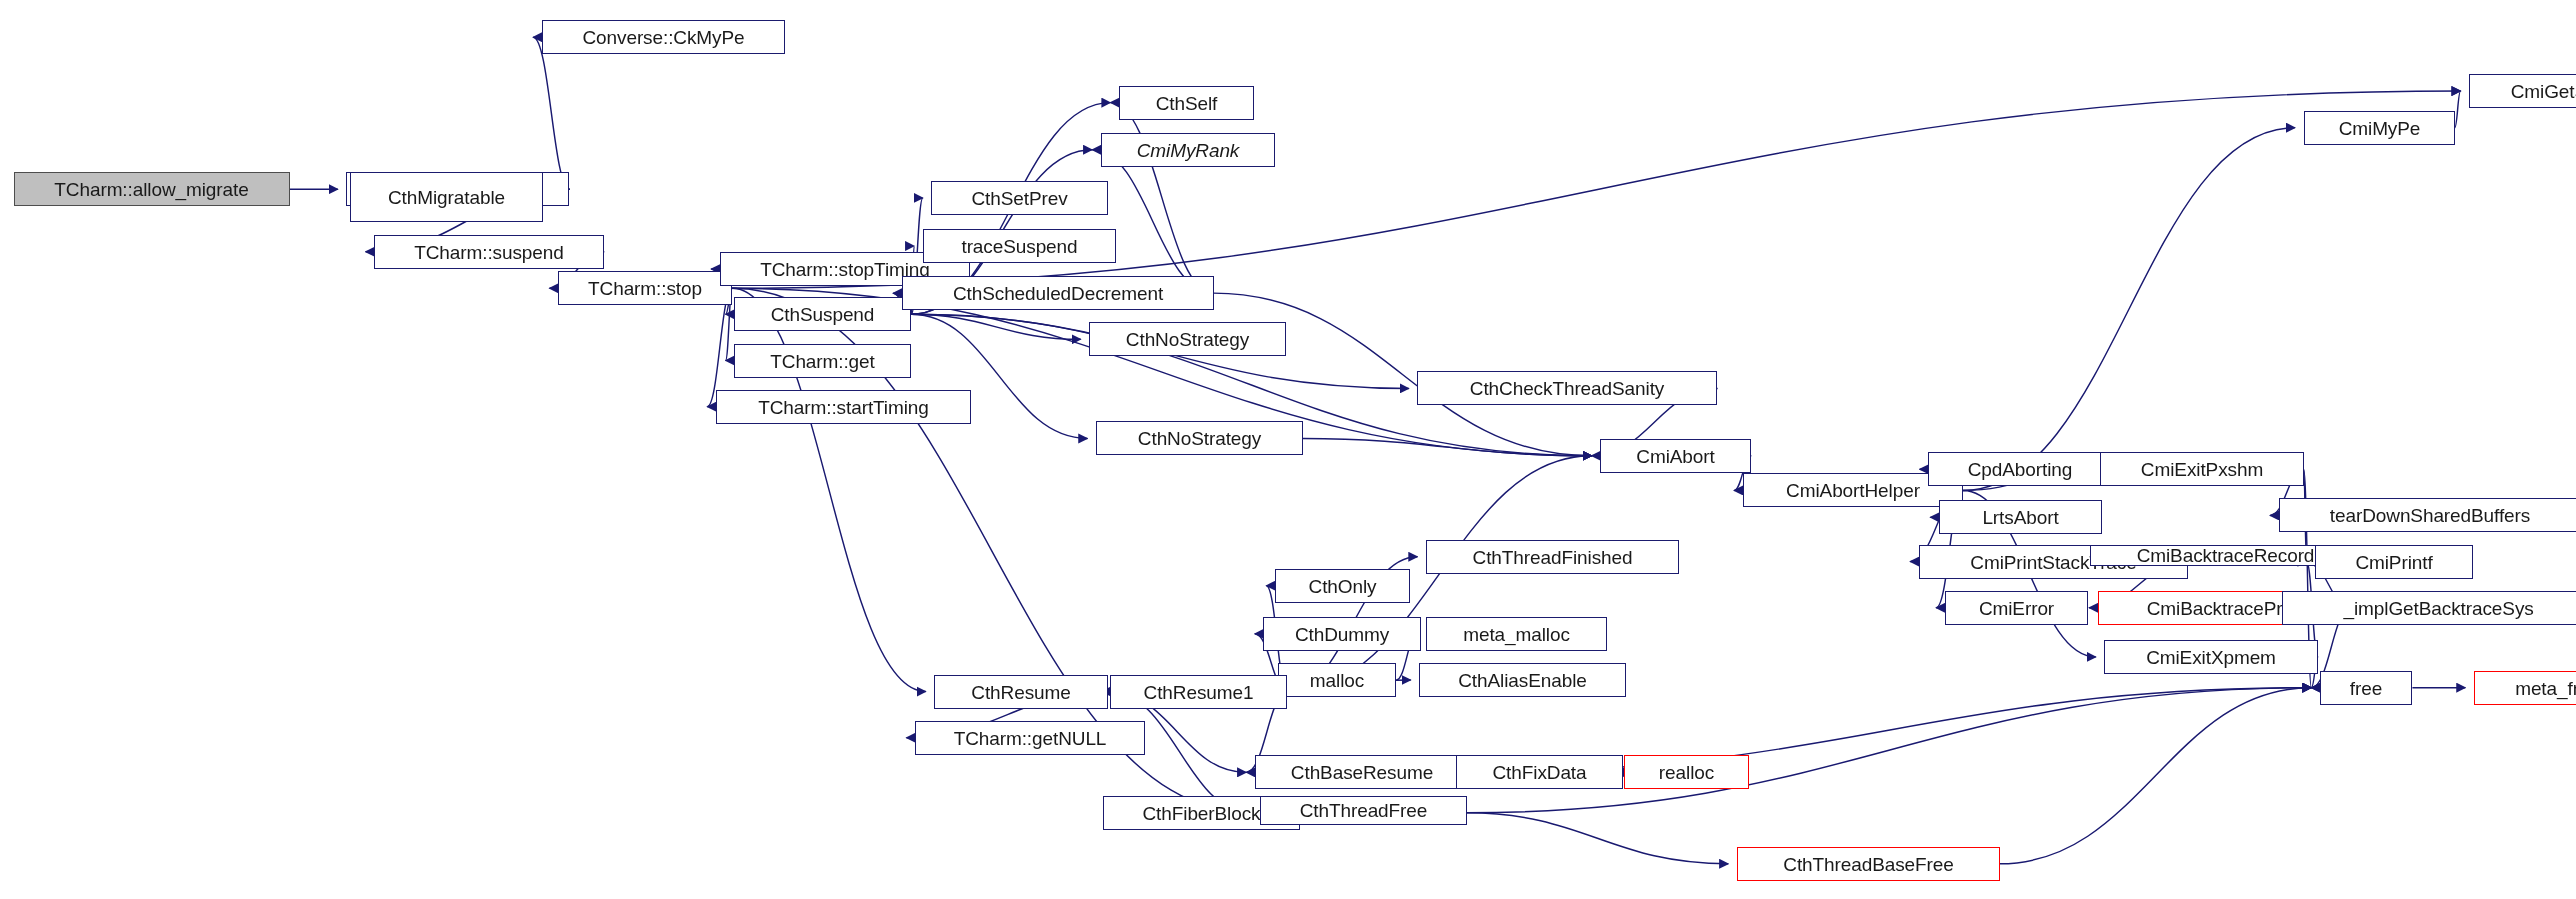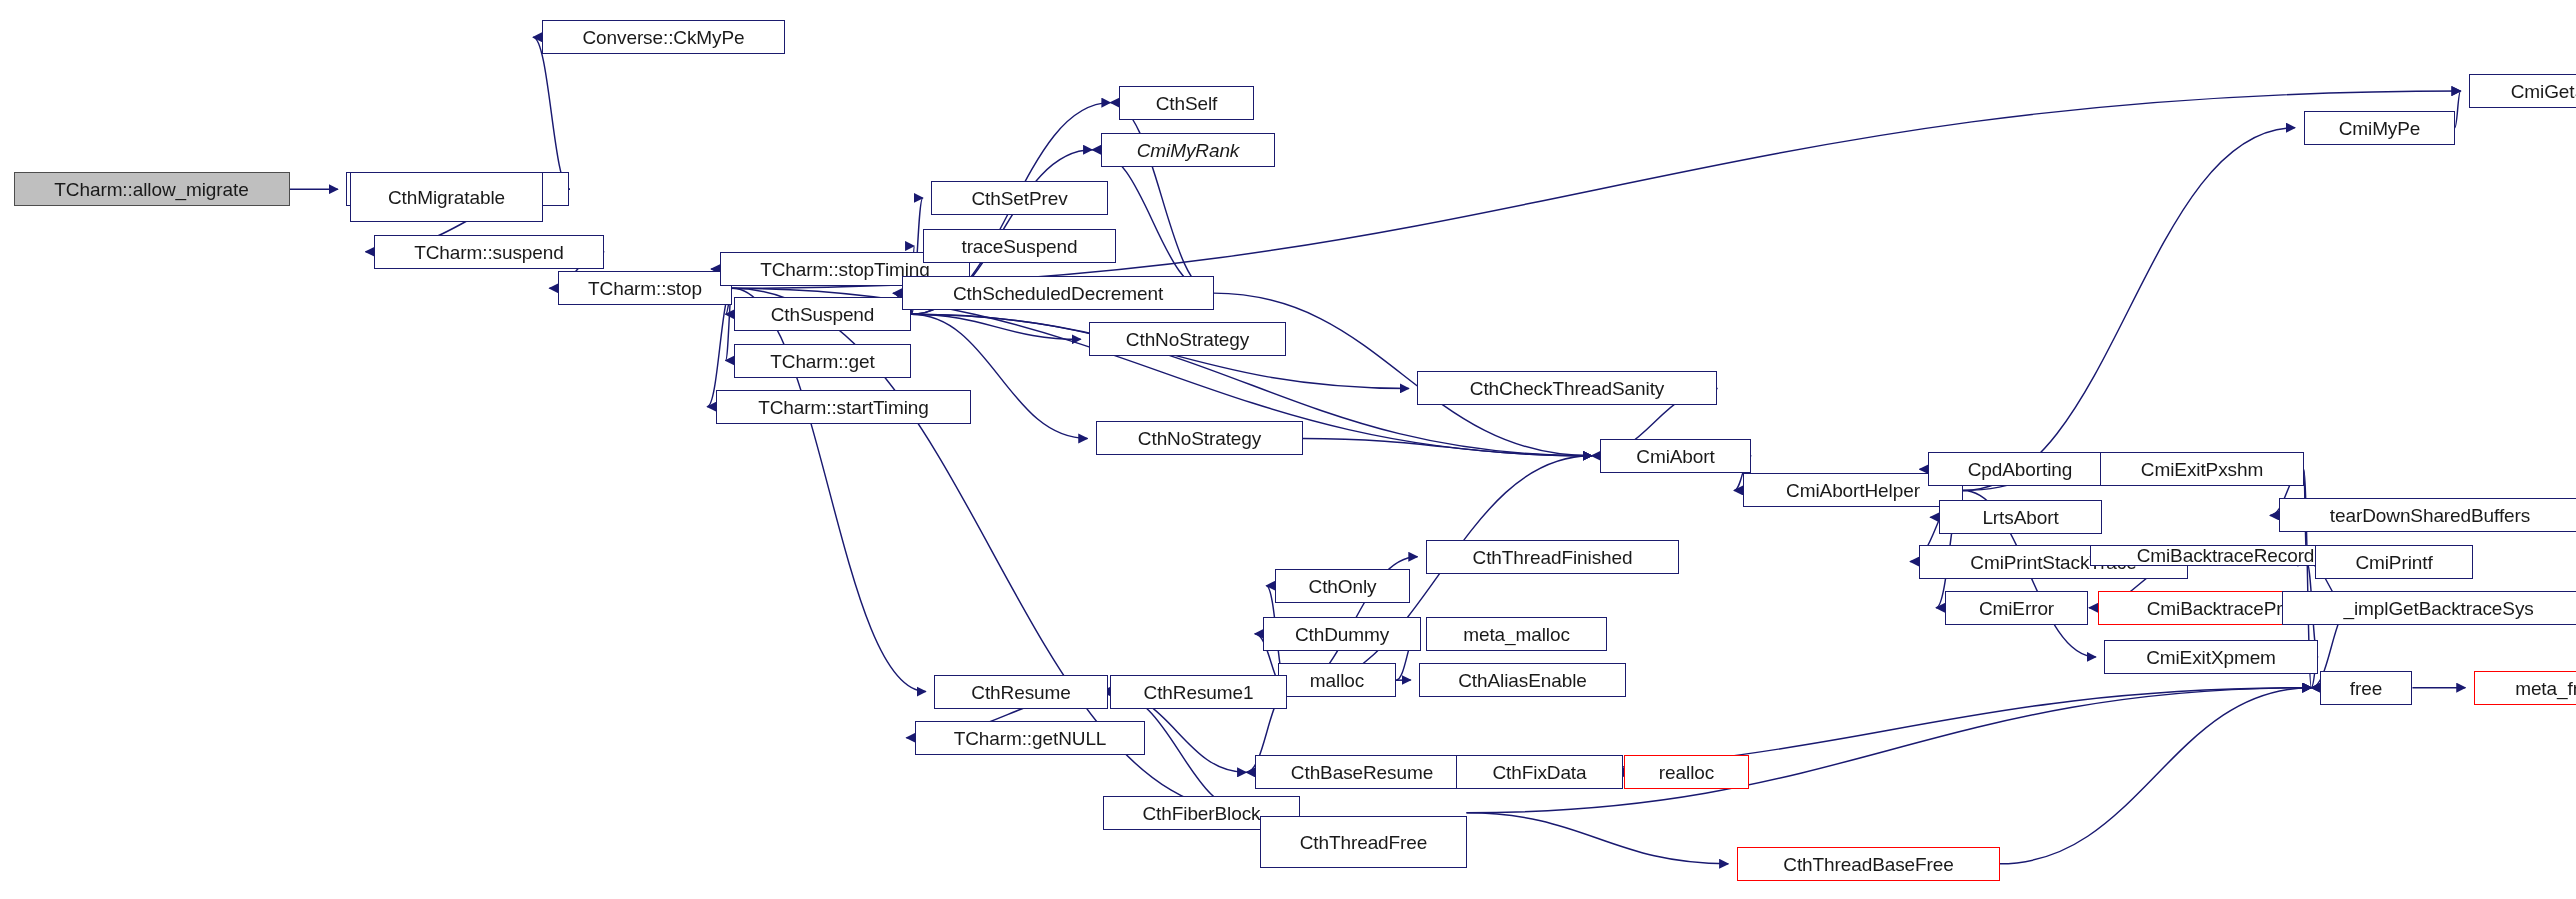--- a/index.html
+++ b/index.html
@@ -268,21 +268,21 @@
       </div>
       <div class="node" style="left: 1456px; top: 755px; width: 167px; height: 34px;">
         <span class="node-label">CthFixData</span>
       </div>
       <div class="node danger" style="left: 1624px; top: 755px; width: 125px; height: 34px;">
         <span class="node-label">realloc</span>
       </div>
       <div class="node" style="left: 1103px; top: 796px; width: 197px; height: 34px;">
         <span class="node-label">CthFiberBlock</span>
       </div>
-      <div class="node" style="left: 1260px; top: 796px; width: 207px; height: 52px; margin-top: 20px;">
+      <div class="node" style="left: 1260px; top: 796px; width: 207px; height: 29px;">
         <span class="node-label">CthThreadFree</span>
       </div>
       <div class="node danger" style="left: 1737px; top: 847px; width: 263px; height: 34px;">
         <span class="node-label">CthThreadBaseFree</span>
       </div>
     </div>
 </div>
 
 
 </body></html>

